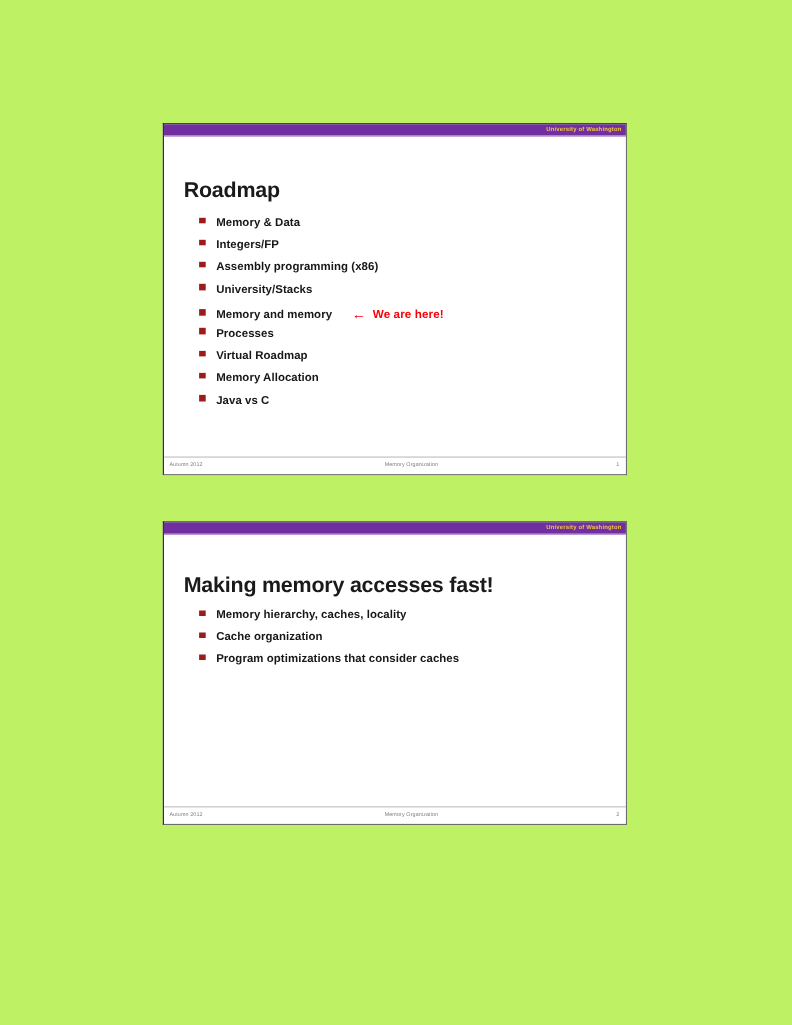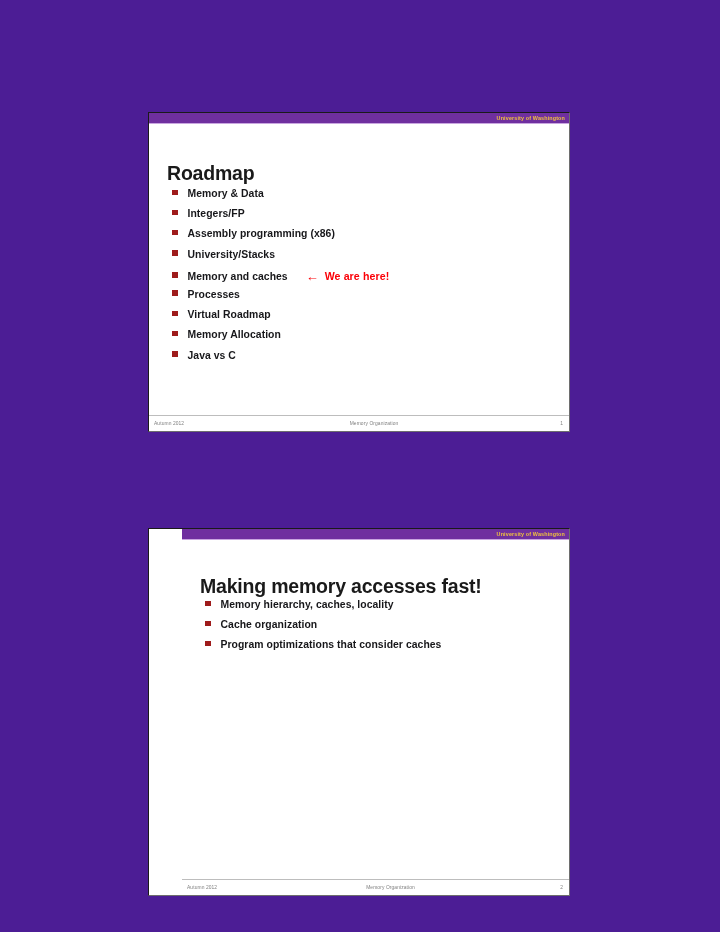--- a/index.html
+++ b/index.html
@@ -12,37 +12,37 @@
     width: 720px;
     height: 932px;
     position: relative;
     font-family: "Liberation Sans", sans-serif;
     overflow: hidden;
   }
 
   .page-sheet {
     position: absolute;
     inset: 0;
-    background: #4c1d95;
+    background: #bef264;
   }
 
   
   .slide {
     position: absolute;
     left: 148px;
     width: 422px;
     background: #ffffff;
     border-left: 1.5px solid #1a1a1a;
     border-right: 1.5px solid #6e6e6e;
     border-top: 1.5px solid #1a1a1a;
     border-bottom: 1.5px solid #6e6e6e;
     box-sizing: border-box;
   }
   #slide-1 { top: 112px; height: 320px; }
-  #slide-2 { top: 528px; height: 368px; padding-left: 33px; }
+  #slide-2 { top: 474px; height: 276px; }
 
   
   .slide-banner {
     position: relative;
     height: 10px;
     background: #6f2f9f;
     border-bottom: 1px solid #c9a6e0;
     display: flex;
     align-items: center;
     justify-content: flex-end;
@@ -72,21 +72,21 @@
     color: #1a1a1a;
     letter-spacing: -0.2px;
     white-space: nowrap;
   }
   #slide-1 .slide-title { top: 25px; font-size: 19.5px; }
   #slide-2 .slide-title { top: 22px; font-size: 19.5px; }
 
   .bullet-list {
     position: absolute;
     left: 22px;
-    margin: 1px;
+    margin: 10px;
     padding: 0;
     list-style: none;
   }
   #slide-1 .bullet-list { top: 63px; }
   #slide-2 .bullet-list { top: 58px; }
 
   .bullet-item {
     position: relative;
     display: flex;
     align-items: baseline;
@@ -196,21 +196,21 @@
           <span class="bullet-text">Assembly programming (x86)</span>
         </li>
 
         <li class="bullet-item">
           <span class="bullet-marker"></span>
           <span class="bullet-text">University/Stacks</span>
         </li>
 
         <li class="bullet-item">
           <span class="bullet-marker"></span>
-          <span class="bullet-text">Memory and caches</span>
+          <span class="bullet-text">Memory and memory</span>
           <span class="here-callout">
             <span class="here-arrow">←</span>
             <span class="here-text">We are here!</span>
           </span>
         </li>
 
         <li class="bullet-item">
           <span class="bullet-marker"></span>
           <span class="bullet-text">Processes</span>
         </li>

